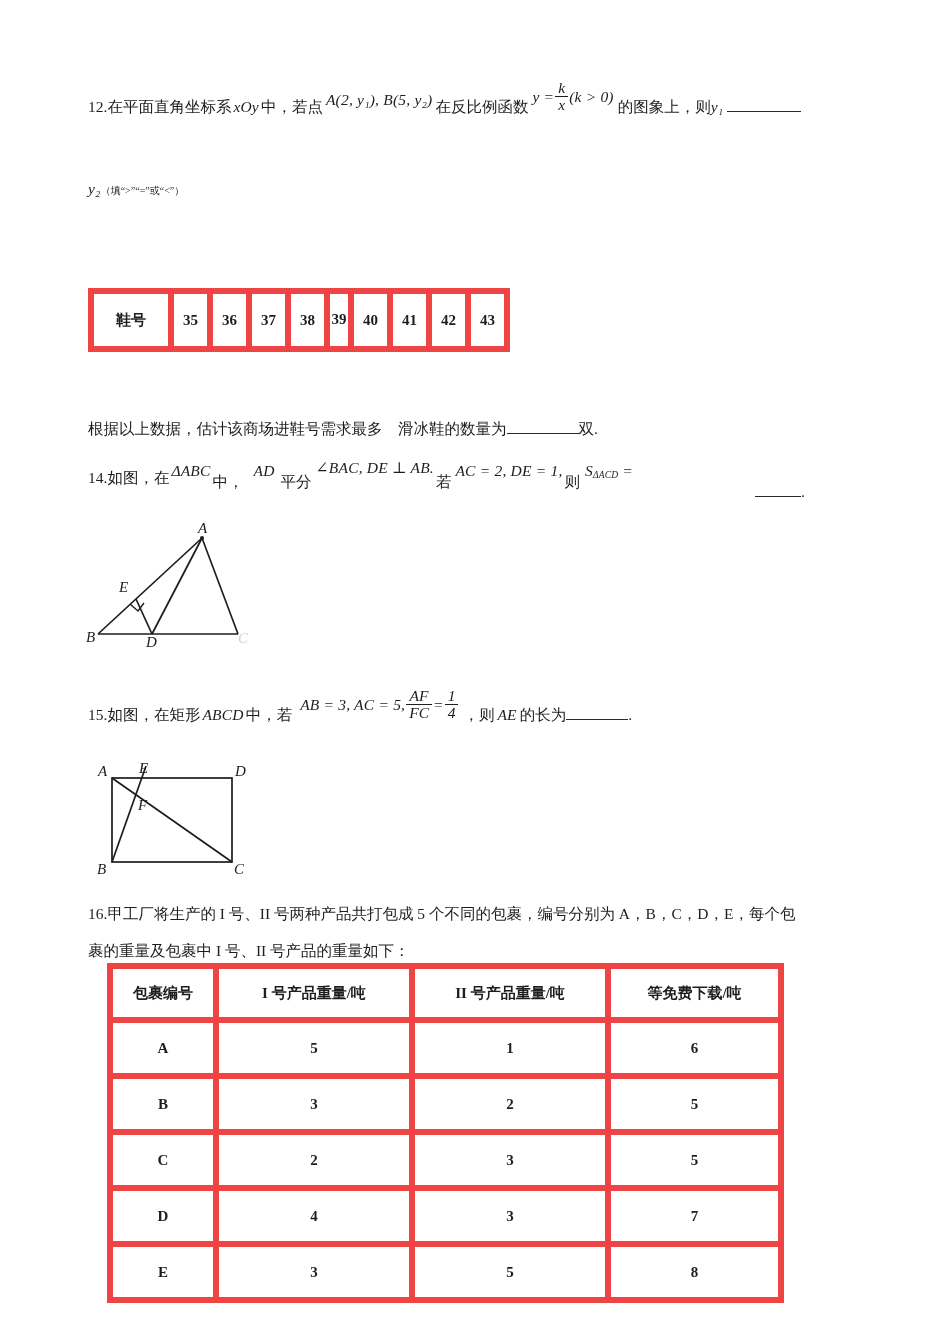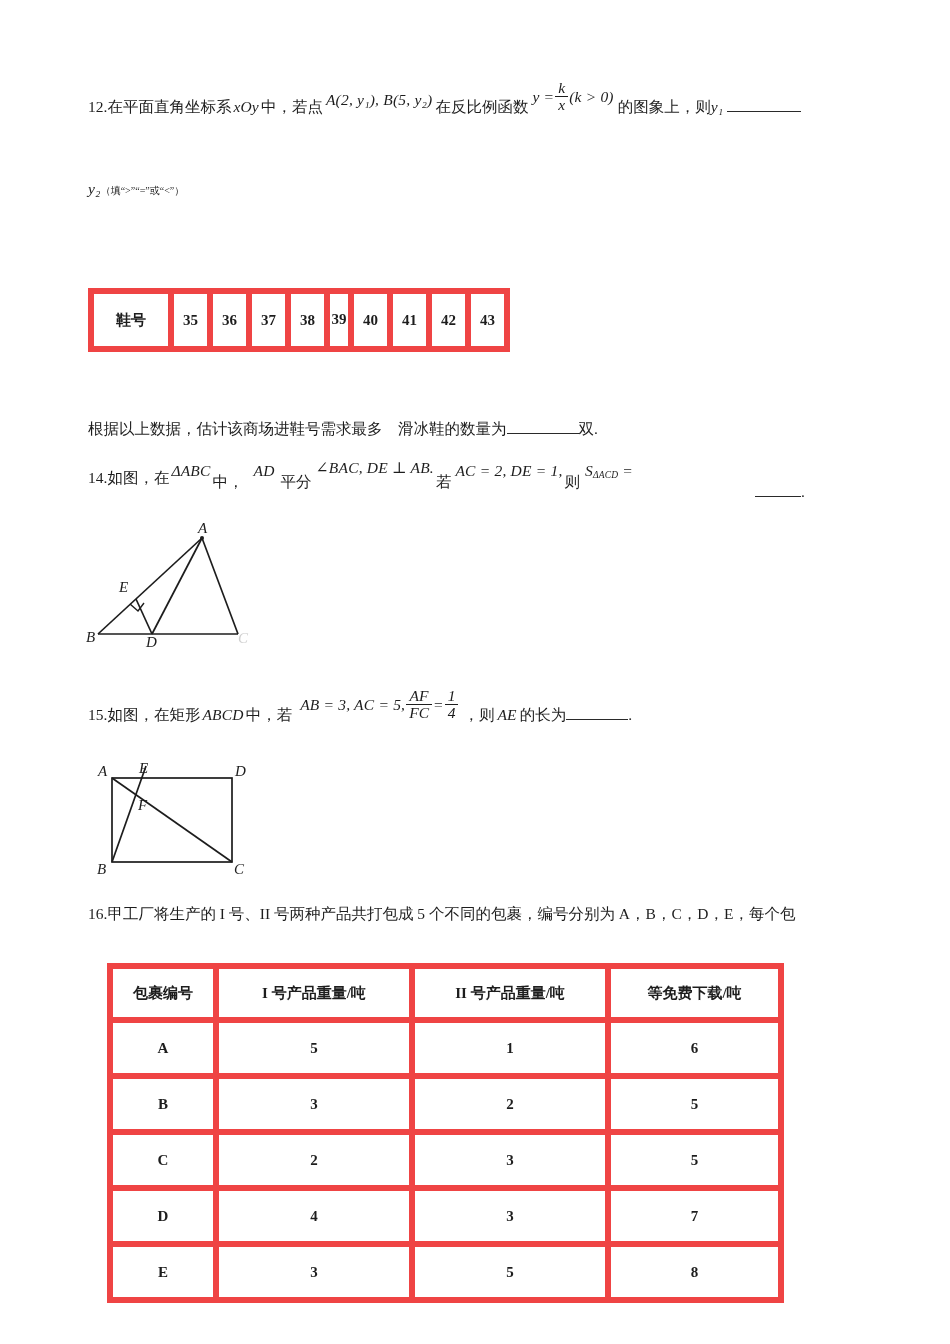--- a/index.html
+++ b/index.html
@@ -207,20 +207,23 @@
       <text class="figlabel" x="143" y="16">D</text>
       <text class="figlabel" x="46" y="50">F</text>
       <text class="figlabel" x="5" y="114">B</text>
       <text class="figlabel" x="142" y="114">C</text>
     </svg>
   </div>
 
   <div class="qline" id="q16-line1" style="left:88px; top:903px;">
     <span class="cn">16.</span><span class="cn">甲工厂将生产的 I 号、II 号两种产品共打包成 5 个不同的包裹，编号分别为 A，B，C，D，E，每个包</span>
   </div>
+  <div class="qline" id="q16-line2" style="left:88px; top:940px;">
+    <span class="cn">裹的重量及包裹中 I 号、II 号产品的重量如下：</span>
+  </div>
 
   <table class="grid" id="t16">
     <thead>
       <tr>
         <td class="c0">包裹编号</td>
         <td class="c1">I 号产品重量/吨</td>
         <td class="c2">II 号产品重量/吨</td>
         <td class="c3">等免费下载/吨</td>
       </tr>
     </thead>

